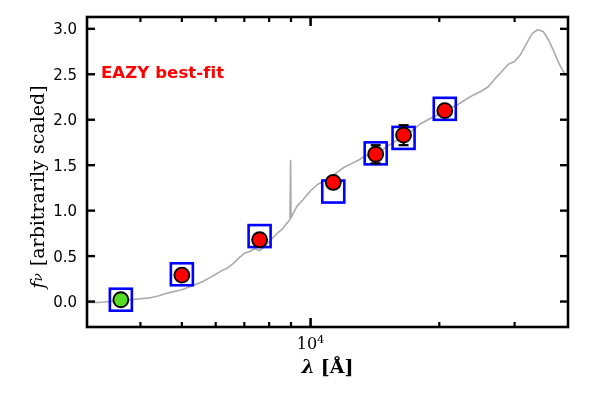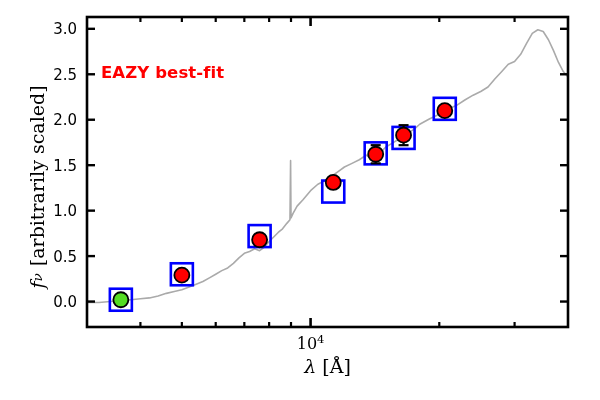--- a/index.html
+++ b/index.html
@@ -8,21 +8,21 @@
   #fig{position:relative;width:600px;height:400px;background:#ffffff;}
   #plot-svg{position:absolute;left:0;top:0;}
   .ylabel-wrap{
     position:absolute;left:-118px;top:172px;width:310px;height:30px;
     transform:rotate(-90deg);transform-origin:center center;
     display:flex;align-items:center;justify-content:center;
     font-size:19px;color:#000;white-space:nowrap;
   }
   .xlabel-wrap{
     position:absolute;left:87px;top:355px;width:481px;
-    text-align:center;font-size:19px;color:#000;
+    text-align:center;font-size:19px;color:#000;font-weight:bold;
   }
   .mathit{font-family:"DejaVu Serif","Liberation Serif",serif;font-style:italic;}
   .mathup{font-family:"DejaVu Serif","Liberation Serif",serif;font-style:normal;}
   .sub{font-size:0.72em;vertical-align:-0.28em;}
   .annot{
     position:absolute;left:101px;top:31px;
     font-size:16.5px;font-weight:bold;color:#ff0000;
     letter-spacing:0.1px;white-space:nowrap;margin-top:32px;
   }
   .ticklabel{font-size:15px;fill:#000;

